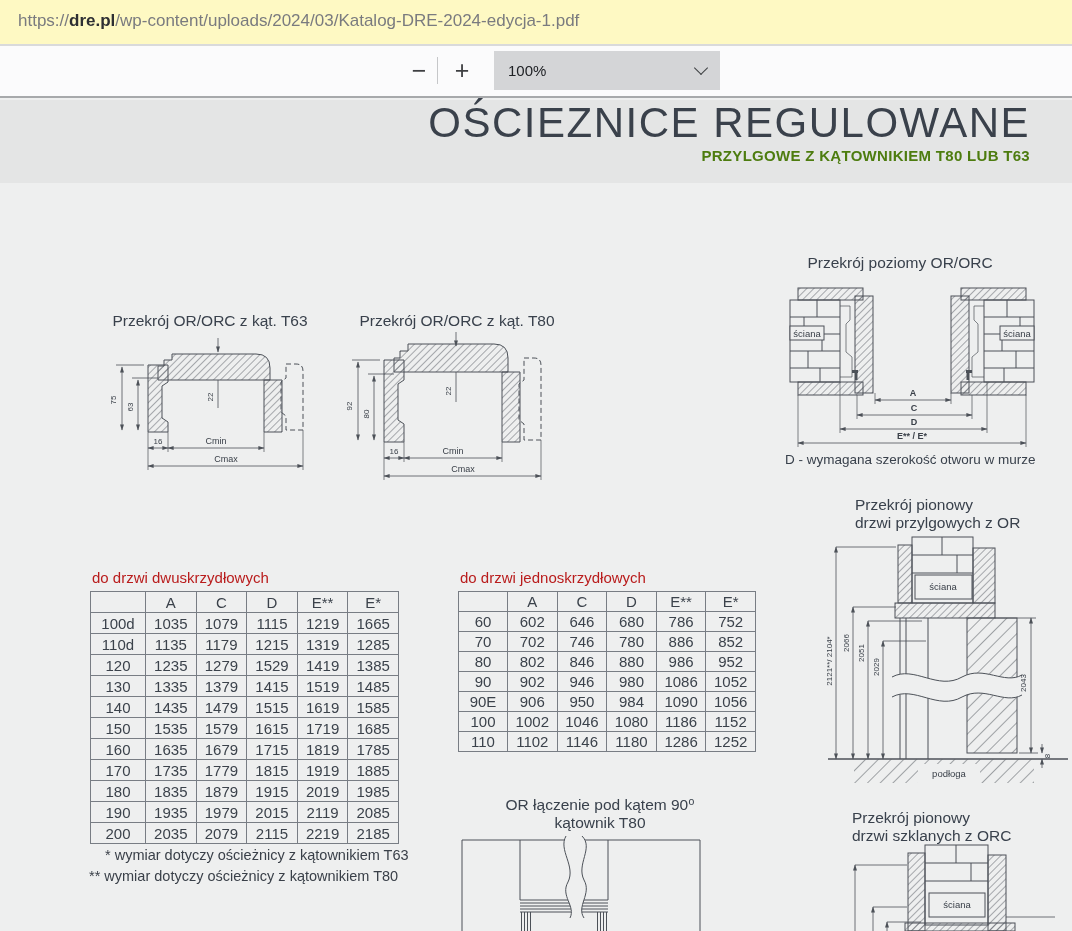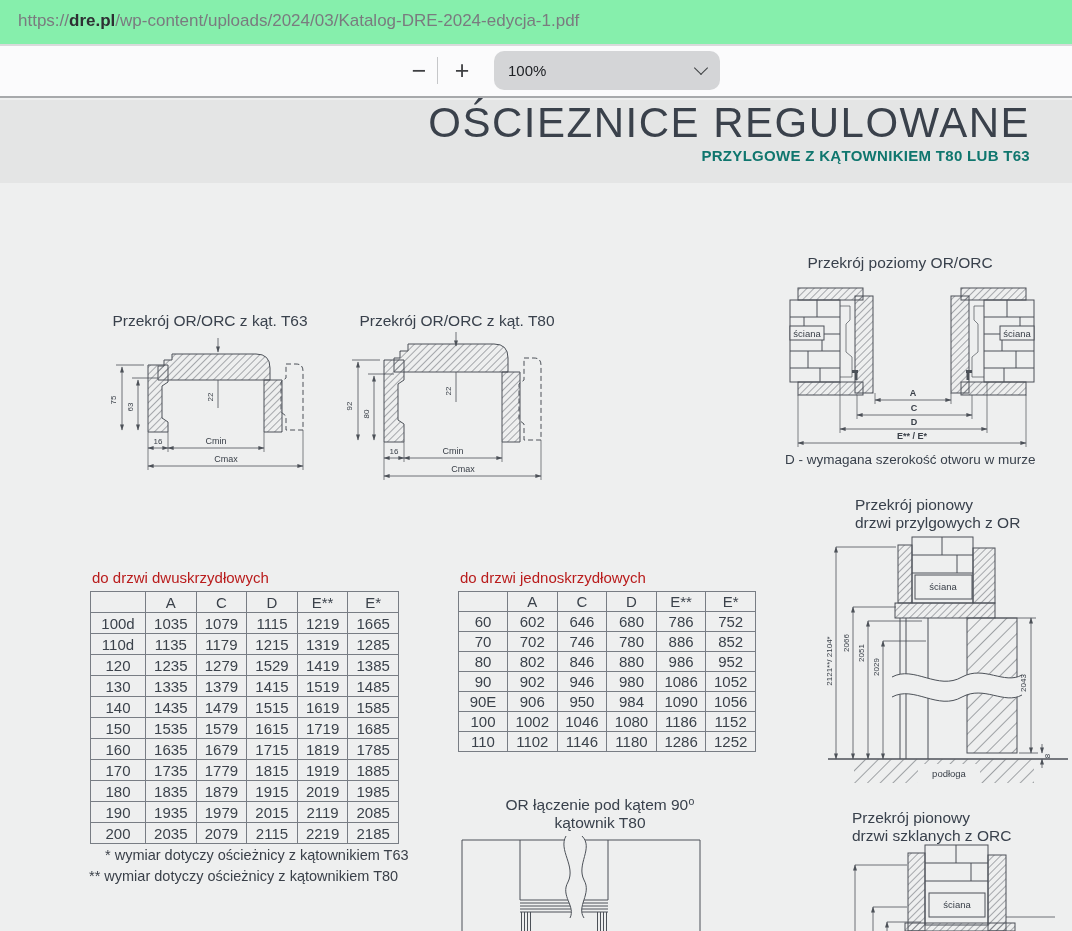--- a/index.html
+++ b/index.html
@@ -1,36 +1,36 @@
 <!DOCTYPE html>
 <html><head>
 <meta charset="utf-8">
 <style>
   html,body{margin:0;padding:0;background:#ffffff;}
   #app{position:relative;width:1072px;height:931px;overflow:hidden;
        font-family:"Liberation Sans","DejaVu Sans",sans-serif;background:#eeefef;}
   .abs{position:absolute;}
   
-  .urlbar{left:0;top:0;width:1072px;height:44px;background:#86efac;border-bottom:2px solid #d9dadb;}
+  .urlbar{left:0;top:0;width:1072px;height:44px;background:#fef9c3;border-bottom:2px solid #d9dadb;}
   .urltext{position:absolute;left:18px;top:11px;font-size:17px;color:#7a7b7f;white-space:nowrap;}
   .urltext .dom{color:#2e2f33;font-weight:700;}
   
   .toolbar{left:0;top:46px;width:1072px;height:50px;background:#fbfbfc;border-bottom:2px solid #a7a9ab;}
   .zbtn{position:absolute;top:5px;width:38px;height:38px;background:transparent;border:none;
         font-size:25px;color:#3e3f42;cursor:pointer;font-family:inherit;line-height:38px;padding:0;}
   .tool-divider{position:absolute;left:437px;top:11px;width:1px;height:27px;background:#c6c7c9;}
   .zoom-select{position:absolute;left:494px;top:5px;width:226px;height:39px;background:#d4d5d7;
-        display:flex;align-items:center;justify-content:space-between;padding:0 14px;box-sizing:border-box;cursor:pointer;border-radius:10px;}
+        display:flex;align-items:center;justify-content:space-between;padding:0 14px;box-sizing:border-box;cursor:pointer;}
   .zoom-select .val{font-size:15px;color:#202226;}
   .chev{width:9px;height:9px;border-right:1.7px solid #3e4043;border-bottom:1.7px solid #3e4043;
         transform:rotate(45deg);margin-top:-5px;}
   
   .titleband{left:0;top:100px;width:1072px;height:83px;background:#e4e5e5;text-align:right;padding-right:42px;box-sizing:border-box;}
   .bigtitle{font-size:42px;font-weight:300;letter-spacing:1.5px;color:#3a414b;margin-top:1px;line-height:44px;padding-left:19px;}
-  .subtitle{font-size:15px;font-weight:700;letter-spacing:.3px;color:#0f766e;margin-top:2px;}
+  .subtitle{font-size:15px;font-weight:700;letter-spacing:.3px;color:#4d7c0f;margin-top:2px;}
   
   .dtitle{font-size:15.5px;color:#39414c;white-space:nowrap;}
   .center{text-align:center;}
   .note{font-size:13.5px;color:#39414c;white-space:nowrap;}
   .tbl-title{font-size:15px;color:#b91c1c;white-space:nowrap;}
   .fnote{font-size:14.5px;color:#3a4049;white-space:nowrap;}
   
   table.spec{border-collapse:collapse;table-layout:fixed;font-size:15px;color:#3b424b;background:transparent;}
   table.spec th,table.spec td{border:1px solid #787d84;text-align:center;padding:0;font-weight:400;overflow:hidden;}
   .tbl-double{width:309px;}

